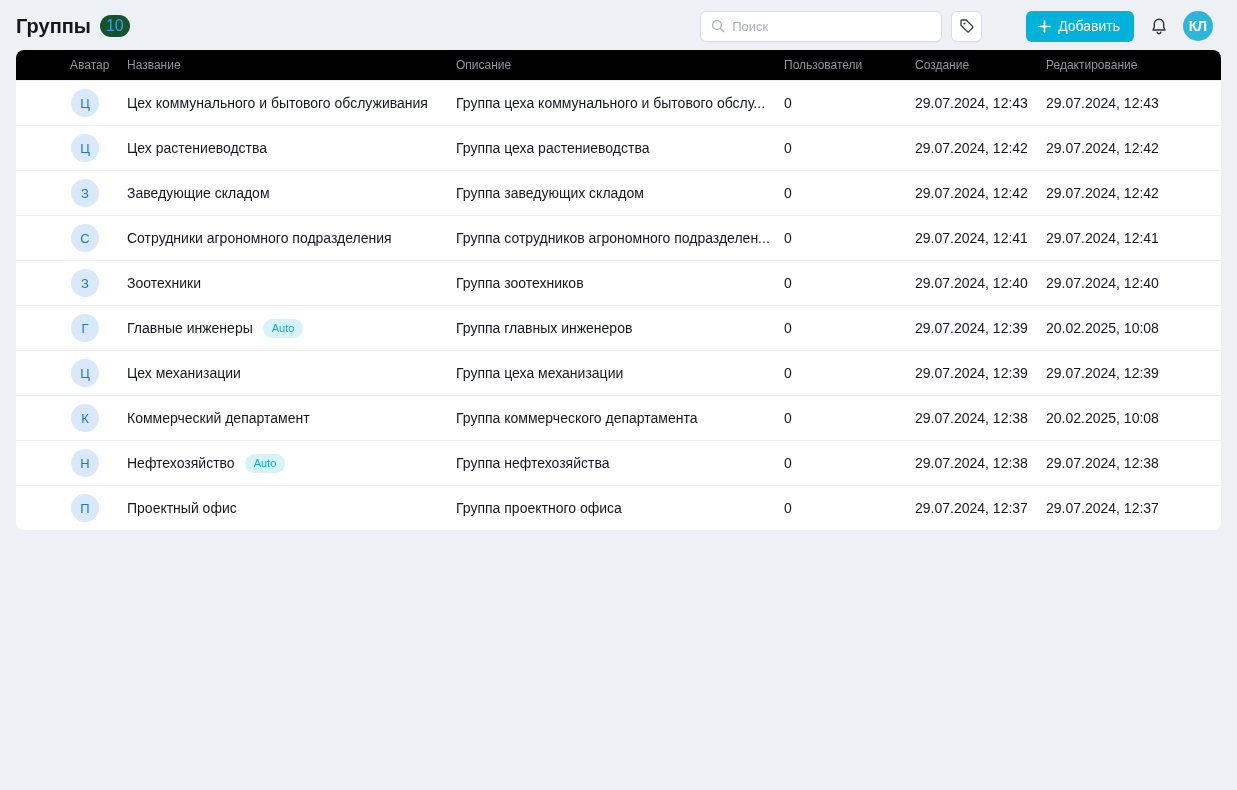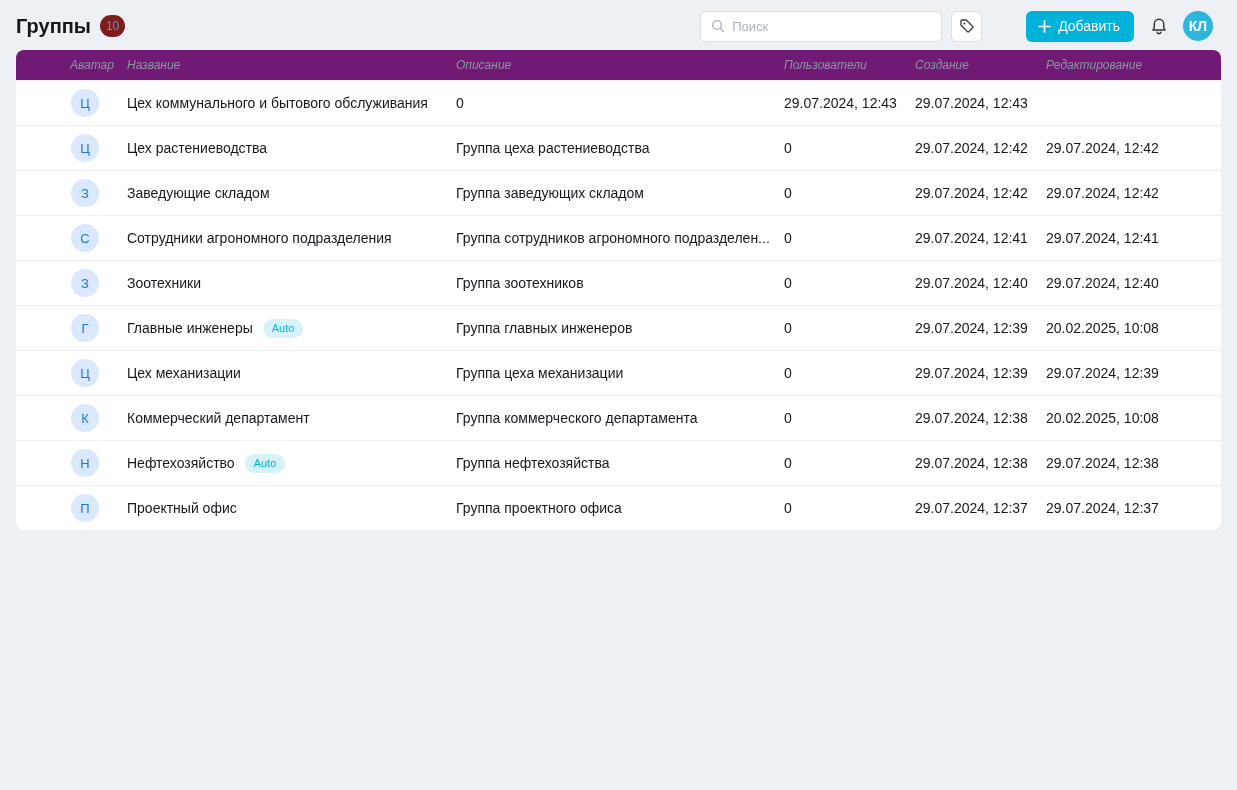--- a/index.html
+++ b/index.html
@@ -15,22 +15,22 @@
   .topbar {
     display: flex;
     align-items: center;
     justify-content: space-between;
     padding: 10px 24px 8px 16px;
     height: 50px;
   }
   .title-wrap { display: flex; align-items: center; gap: 9px; }
   .page-title { font-size: 20px; font-weight: 700; color: #14171d; }
   .count-badge {
-    background: #7f1d1d; color: #379ef3;
-    font-size: 12px; line-height: 1;
+    background: #14532d; color: #379ef3;
+    font-size: 16px; line-height: 1;
     min-width: 22px; height: 22px; border-radius: 11px;
     display: inline-flex; align-items: center; justify-content: center;
     padding: 0 6px;
   }
 
   .actions { display: flex; align-items: center; gap: 9px; }
   .search-box {
     display: flex; align-items: center; gap: 7px;
     width: 242px; height: 31px;
     background: #fff; border: 1px solid #d9dee5; border-radius: 6px;
@@ -85,22 +85,21 @@
   }
   .grid-cols {
     display: grid;
     grid-template-columns: 57px 329px 328px 131px 131px 1fr;
     align-items: center;
     padding-left: 54px;
     padding-right: 16px;
   }
   .thead {
     height: 30px;
-    background: #701a75;
-    font-style: italic;
+    background: #000000;
   }
   .th {
     font-size: 12px; color: #8d95a2;
     white-space: nowrap; overflow: hidden;
   }
   .row {
     height: 45px;
     border-top: 1px solid #eef1f4;
     cursor: pointer;
   }
@@ -178,20 +177,21 @@
   </div>
   <div>
   <div class="grid-cols row">
     <div>
       <span class="row-avatar">Ц</span>
     </div>
     <div class="cell name-cell">
       <span class="name-text">Цех коммунального и бытового обслуживания</span>
 
     </div>
+    <div class="cell desc-cell">Группа цеха коммунального и бытового обслу...</div>
     <div class="cell">0</div>
     <div class="cell">29.07.2024, 12:43</div>
     <div class="cell">29.07.2024, 12:43</div>
   </div>
 
   <div class="grid-cols row">
     <div>
       <span class="row-avatar">Ц</span>
     </div>
     <div class="cell name-cell">

